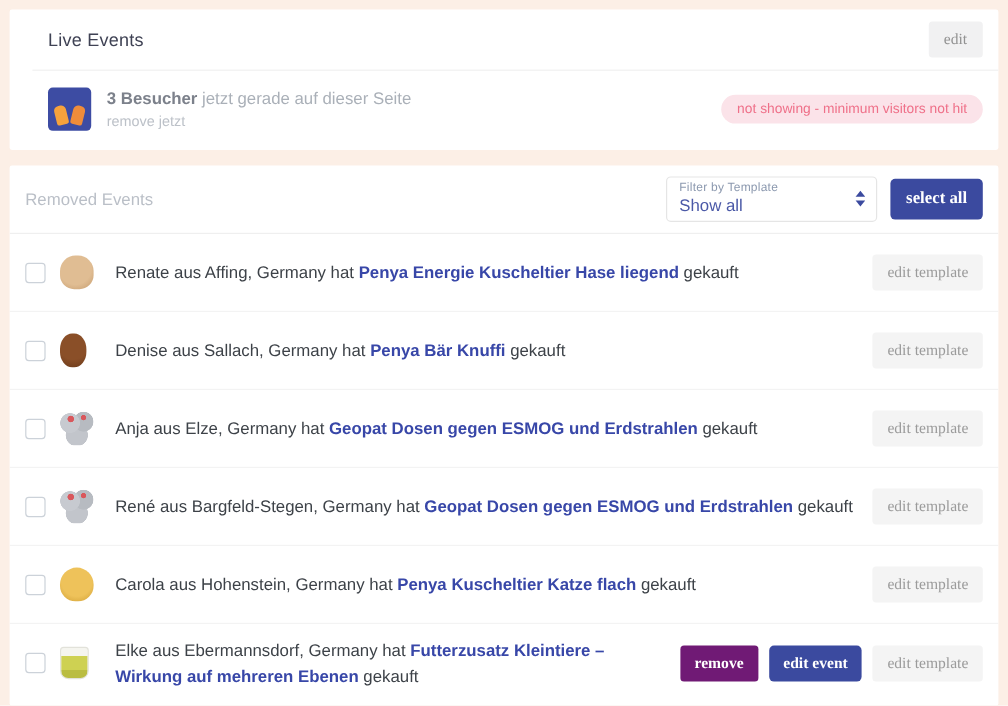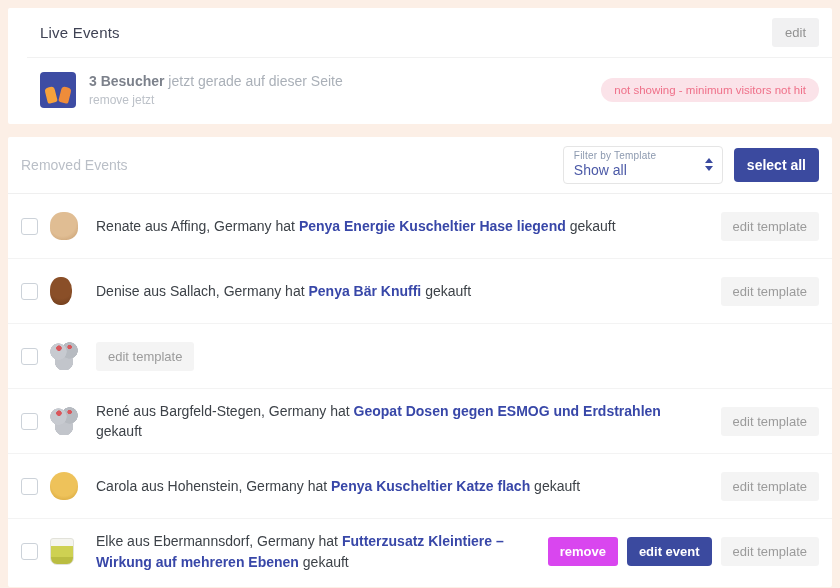--- a/index.html
+++ b/index.html
@@ -11,21 +11,21 @@
   }
   .card { background: #fff; margin: 0 8px; border-radius: 2px; }
   .top-card { margin-top: 8px; padding-left: 19px; }
 
   
   .card-header {
     display: flex; justify-content: space-between; align-items: center;
     padding: 10px 13px; border-bottom: 1px solid #f1f1f1;
   }
   .page-title { font-size: 15px; color: #3f4254; letter-spacing: .2px; }
-  .btn { border: none; cursor: pointer; font-family: Liberation Sans, sans-serif; white-space: nowrap; }
+  .btn { border: none; cursor: pointer; font-family: Liberation Serif, serif; white-space: nowrap; }
   .btn-gray {
     background: #f1f1f2; color: #929292; font-size: 13px;
     padding: 7px 13px; border-radius: 3px;
   }
   .btn-gray.sm { font-size: 13px; padding: 7px 12px; color: #9b9b9b; background: #f4f4f4; }
 
   
   .visitor-row { display: flex; align-items: flex-start; padding: 14px 13px 16px; }
   .visitor-icon {
     width: 36px; height: 36px; border-radius: 4px; background: #3d4ca3;
@@ -51,38 +51,38 @@
     padding: 0 13px; border-bottom: 1px solid #efefef;
   }
   .tab {
     align-self: stretch; display: flex; align-items: center;
     font-size: 14px; color: #babfc7; margin-right: 26px; cursor: pointer;
     border-bottom: 2px solid transparent; margin-bottom: -1px;
   }
   .tab.active { color: #454a5c; border-bottom-color: #454a5c; }
   .tab-controls { margin-left: auto; display: flex; align-items: center; gap: 11px; }
   .filter-select {
-    width: 160px; height: 38px; background: #fff;
+    width: 176px; height: 38px; background: #fff;
     border: 1px solid #e5e5e5; border-radius: 4px;
     display: flex; align-items: center; justify-content: space-between;
     padding: 3px 9px 5px 10px; cursor: pointer;
   }
   .filter-label { font-size: 10px; color: #8c99af; letter-spacing: .2px; }
   .filter-value { font-size: 14px; color: #4b59a7; margin-top: 1px; }
   .chevs { display: flex; flex-direction: column; gap: 3px; align-items: center; }
   .chev { width: 0; height: 0; border-left: 4px solid transparent; border-right: 4px solid transparent; }
   .chev.up   { border-bottom: 5px solid #3b4a9f; }
   .chev.down { border-top: 5px solid #3b4a9f; }
   .btn-indigo {
     background: #3b4a9f; color: #fff; font-weight: bold; font-size: 14px;
     padding: 9px 13px; border-radius: 4px;
   }
   .btn-indigo.sm { font-size: 13px; padding: 7px 12px; }
   .btn-red {
-    background: #d946ef; color: #fff; font-weight: bold; font-size: 13px;
+    background: #701a75; color: #fff; font-weight: bold; font-size: 13px;
     padding: 7px 12px; border-radius: 3px;
   }
 
   
   .event-row {
     display: flex; align-items: center; min-height: 65px;
     padding: 6px 13px; border-bottom: 1px solid #f3f3f3;
   }
   .event-row:last-child { border-bottom: none; }
   .cb {
@@ -162,20 +162,21 @@
     <div class="event-text"><span class="t-prefix">Denise aus Sallach, Germany hat </span><span class="product-link">Penya Bär Knuffi</span><span class="t-suffix"> gekauft</span></div>
     <div class="row-actions">
 
       <button class="btn btn-gray sm">edit template</button>
     </div>
   </div>
 
   <div class="event-row">
     <input type="checkbox" class="cb" style="">
     <span class="pi pi-cans"></span>
+    <div class="event-text"><span class="t-prefix">Anja aus Elze, Germany hat </span><span class="product-link">Geopat Dosen gegen ESMOG und Erdstrahlen</span><span class="t-suffix"> gekauft</span></div>
     <div class="row-actions">
 
       <button class="btn btn-gray sm">edit template</button>
     </div>
   </div>
 
   <div class="event-row">
     <input type="checkbox" class="cb" style="">
     <span class="pi pi-cans"></span>
     <div class="event-text"><span class="t-prefix">René aus Bargfeld-Stegen, Germany hat </span><span class="product-link">Geopat Dosen gegen ESMOG und Erdstrahlen</span><span class="t-suffix"> gekauft</span></div>

